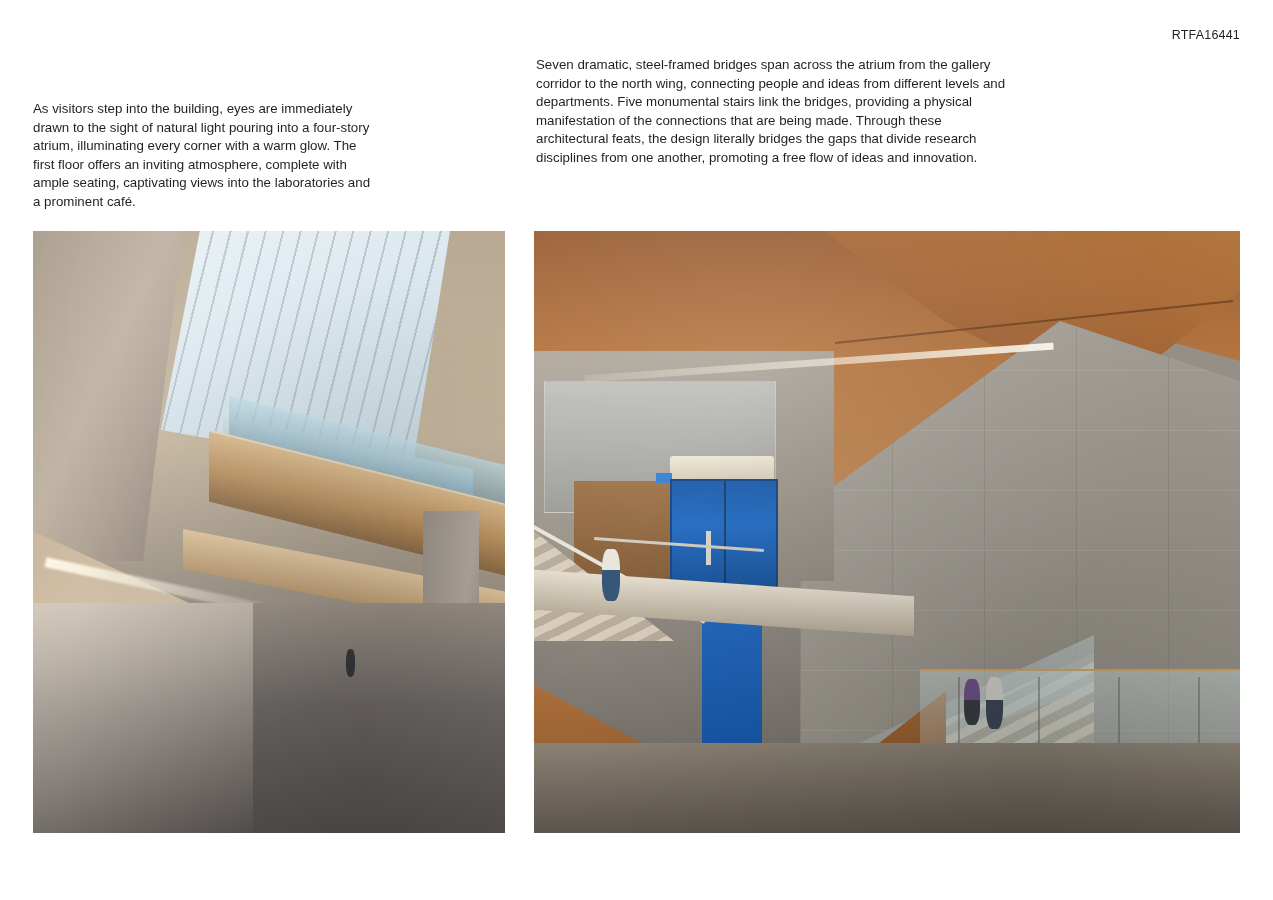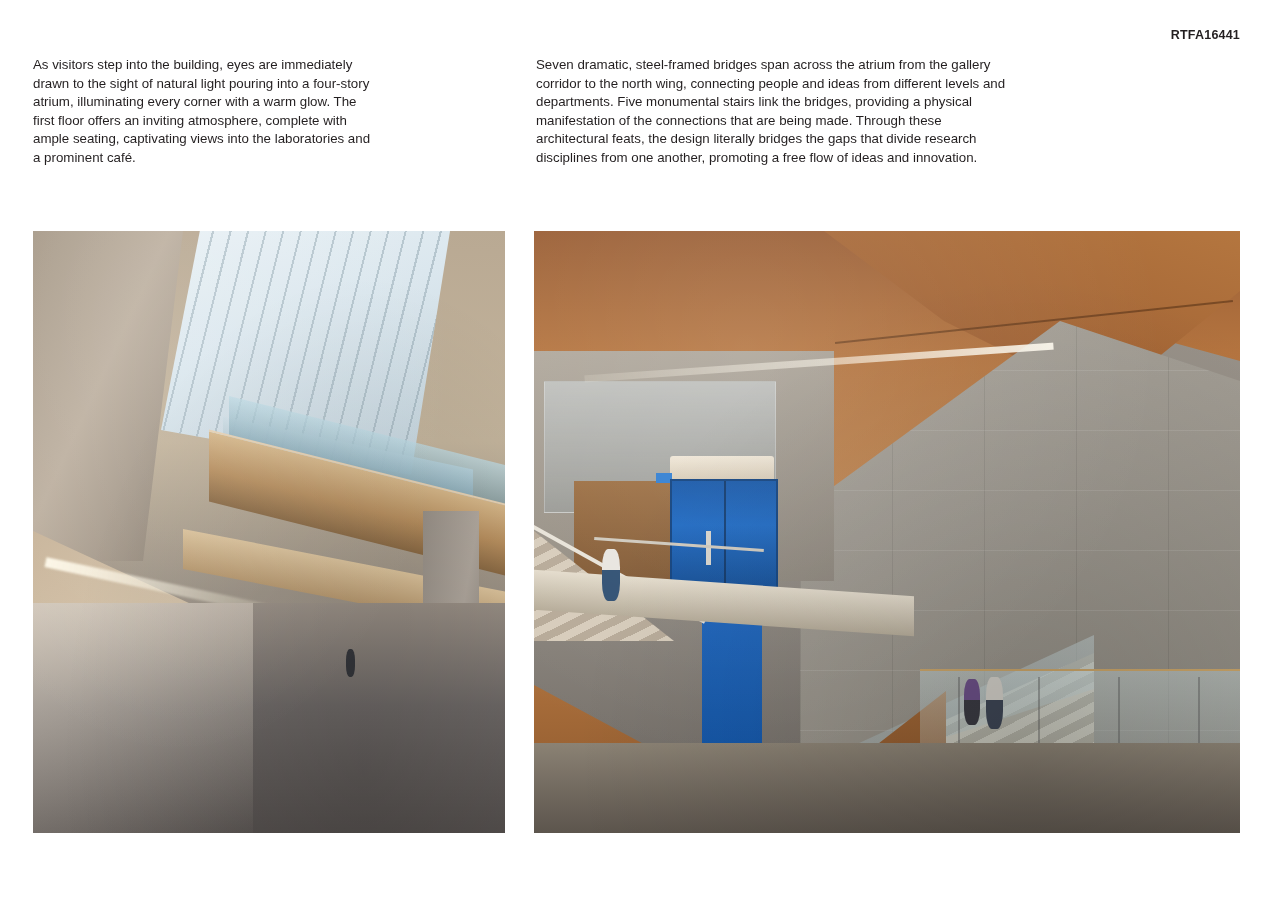--- a/index.html
+++ b/index.html
@@ -21,21 +21,21 @@
     width: 1273px;
     height: 900px;
     background: #ffffff;
   }
 
   .ref-code {
     position: absolute;
     top: 28px;
     right: 33px;
     font-size: 12.5px;
-    font-weight: bold;
+    font-weight: normal;
     letter-spacing: 0.2px;
     color: #231f20;
   }
 
   .columns {
     position: absolute;
     top: 56px;
     left: 33px;
     width: 1207px;
     display: flex;
@@ -43,20 +43,21 @@
   }
   .col {
     font-size: 13.3px;
     line-height: 18.6px;
     color: #231f20;
     text-align: left;
   }
   .col-left {
     width: 340px;
     margin-right: 163px;
+    margin-top: 44px;
   }
   .col-right {
     width: 480px;
   }
   .col p {
     margin: 0;
   }
 
   .figures {
     position: absolute;

